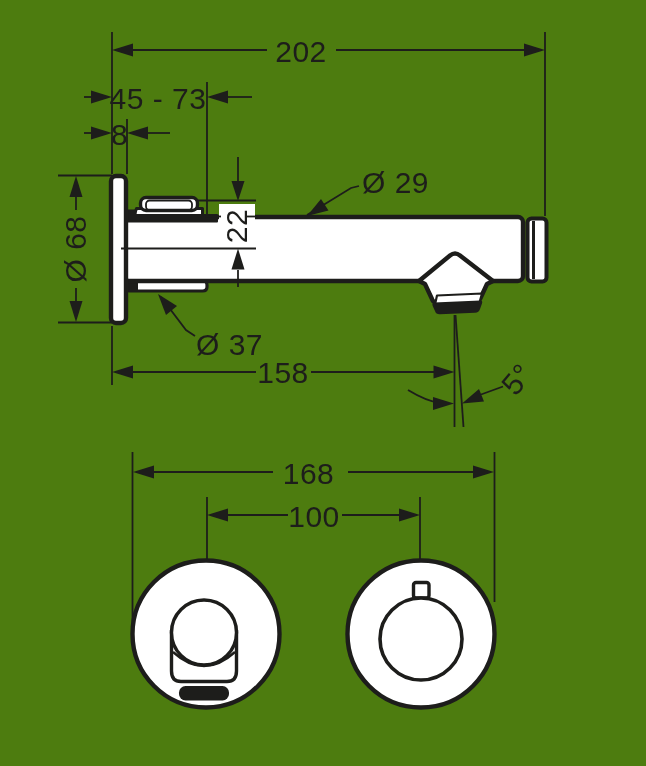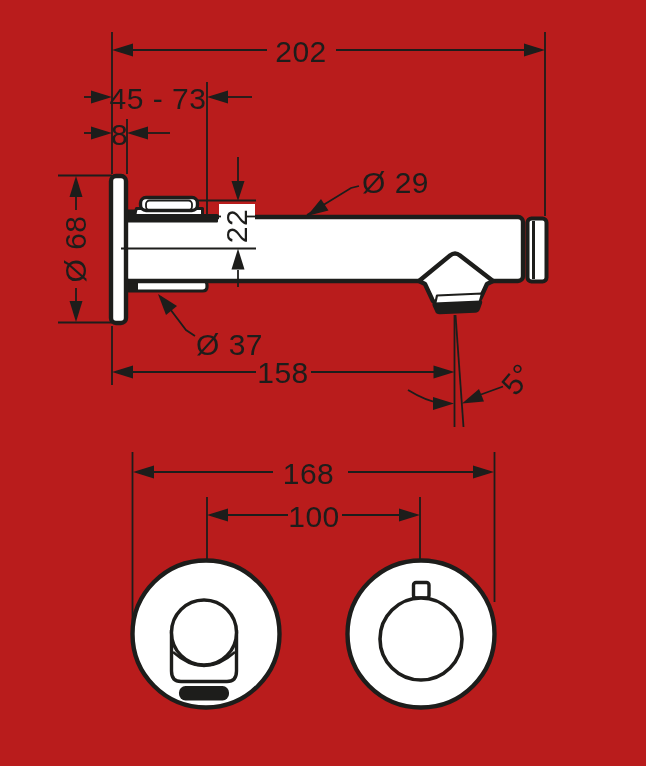--- a/index.html
+++ b/index.html
@@ -1,16 +1,16 @@
 <!DOCTYPE html>
 <html><head>
 <meta charset="utf-8">
 <style>
   html,body{margin:0;padding:0;background:#ffffff;}
-  .canvas{width:646px;height:766px;position:relative;background:#b91c1c;margin:0;}
+  .canvas{width:646px;height:766px;position:relative;background:#4d7c0f;margin:0;}
   svg{display:block;}
   .t{
     font-family:"Liberation Sans", sans-serif;
     font-size:30px;
     fill:#1d1d1b;
     letter-spacing:0.5px;
   }
   .outline{fill:#ffffff;stroke:#1d1d1b;stroke-width:4.4;stroke-linejoin:round;}
   .outline-med{fill:#ffffff;stroke:#1d1d1b;stroke-width:3.2;stroke-linejoin:round;}
   .thin{stroke:#1d1d1b;stroke-width:1.8;fill:none;}

